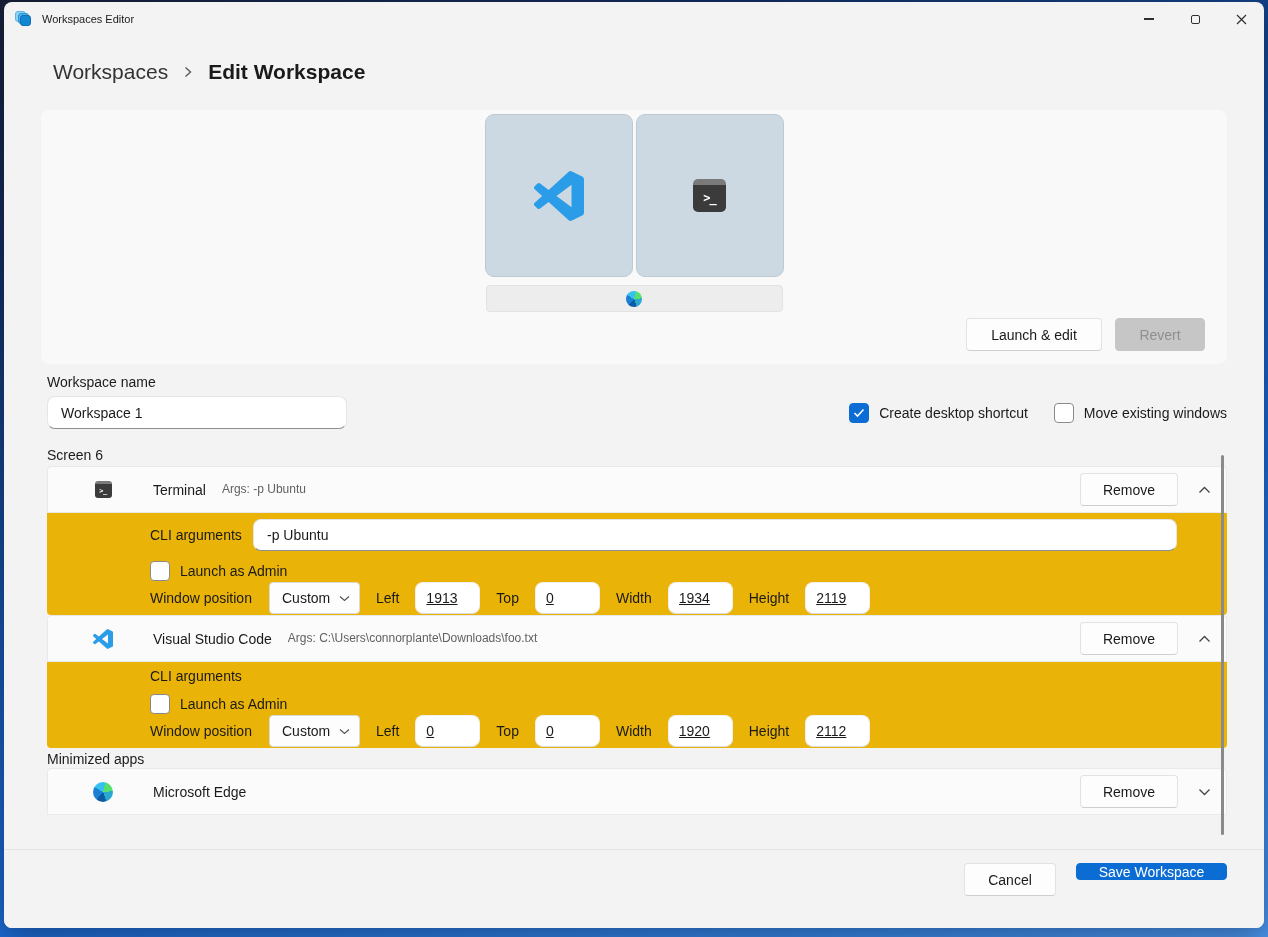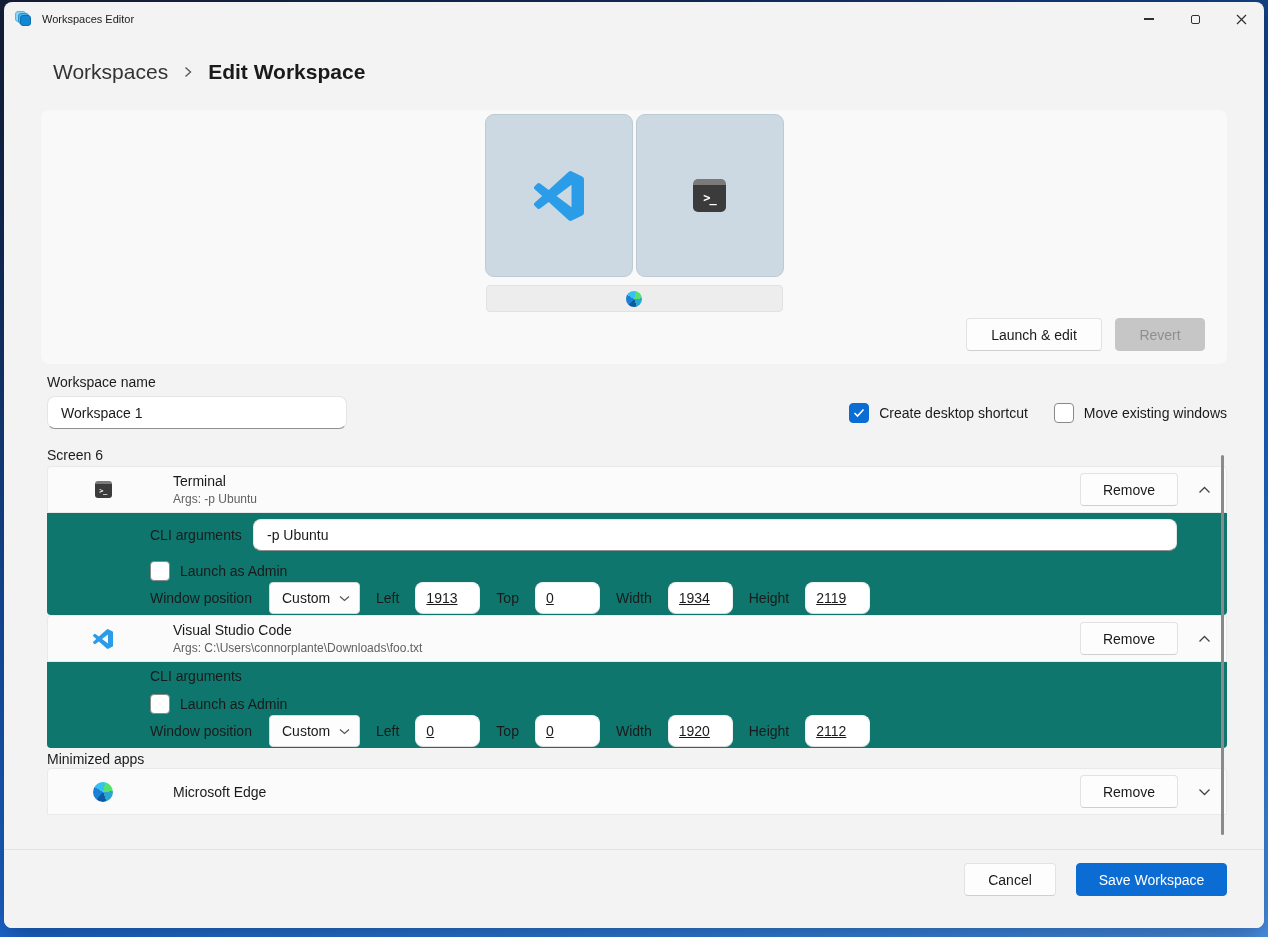--- a/index.html
+++ b/index.html
@@ -52,21 +52,21 @@
   .edge-md { width:20px; height:20px; }
   .preview-actions { margin-top:auto; align-self:flex-end; display:flex; gap:13px; }
   
   .btn { height:33px; background:#fdfdfd; border:1px solid #e2e2e2; border-bottom-color:#cfcfcf;
     border-radius:4px; font-size:14px; color:#1a1a1a; display:flex; align-items:center; justify-content:center;
     font-family:Liberation Sans, sans-serif; }
   .btn-launch { width:136px; }
   .btn-disabled { width:90px; background:#c6c6c6; border-color:#c6c6c6; color:#8f8f8f; }
   .btn-remove { width:98px; }
   .btn-cancel { width:92px; }
-  .btn-accent { width:151px; height:33px; background:#0b6cd4; border:1px solid #0b6cd4; border-radius:4px;
+  .btn-accent { width:151px; height:17px; background:#0b6cd4; border:1px solid #0b6cd4; border-radius:4px;
     color:#fff; font-size:14px; display:flex; align-items:center; justify-content:center; }
   
   .section-label { font-size:14px; color:#1b1b1b; }
   .name-label { margin:10px 37px 0 43px; }
   .name-row { margin:6px 37px 0 43px; display:flex; align-items:center; }
   .tf { background:#fff; border:1px solid #e5e5e5; border-bottom-color:#8f8f8f; border-radius:8px;
     height:33px; padding:0 13px; font-size:14px; color:#1a1a1a; font-family:inherit; outline:none; }
   .tf-name { width:300px; }
   .opt-group { margin-left:auto; display:flex; align-items:center; gap:26px; }
   .cb-item { display:flex; align-items:center; gap:10px; }
@@ -76,23 +76,23 @@
   .cb-label { font-size:14px; color:#1a1a1a; }
   
   .scroll-region { position:relative; height:392px; overflow:hidden; margin-top:18px; flex:0 0 auto; }
   .scroll-inner { padding:0 37px 0 43px; }
   .scrollbar-track { position:absolute; right:40px; top:8px; bottom:4px; width:3px; }
   .scrollbar-thumb { width:3px; height:100%; background:#8a8a8a; border-radius:2px; }
   .screen-label { margin-bottom:3px; }
   .minimized-label { margin:3px 0 1px; }
   .expander-header { height:47px; background:#fbfbfb; border:1px solid #e9e9e9; border-radius:4px 4px 0 0;
     display:flex; align-items:center; }
-  .expander-body { background:#0f766e; padding:6px 0 1px; border-radius:0 0 4px 4px; }
+  .expander-body { background:#eab308; padding:6px 0 1px; border-radius:0 0 4px 4px; }
   .app-icon-wrap { margin-left:45px; width:20px; display:flex; justify-content:center; }
-  .app-text { margin-left:60px; display:flex; flex-direction:column; gap:3px; }
+  .app-text { margin-left:40px; display:flex; gap:16px; }
   .app-name { font-size:14px; color:#1a1a1a; }
   .app-args { font-size:12px; color:#616161; }
   .header-actions { margin-left:auto; display:flex; align-items:center; }
   .chev-btn { width:32px; height:32px; margin-left:10px; margin-right:6px;
     display:flex; align-items:center; justify-content:center; }
   .vscode-icon-sm { width:20px; height:20px; }
   .row-cli { display:flex; align-items:center; }
   .row-label { margin-left:103px; width:103px; font-size:14px; color:#1a1a1a; flex:0 0 auto; }
   .cli-wrap { flex:1; margin-right:50px; position:relative; display:flex; }
   .tf-cli { flex:1; height:32px; }

